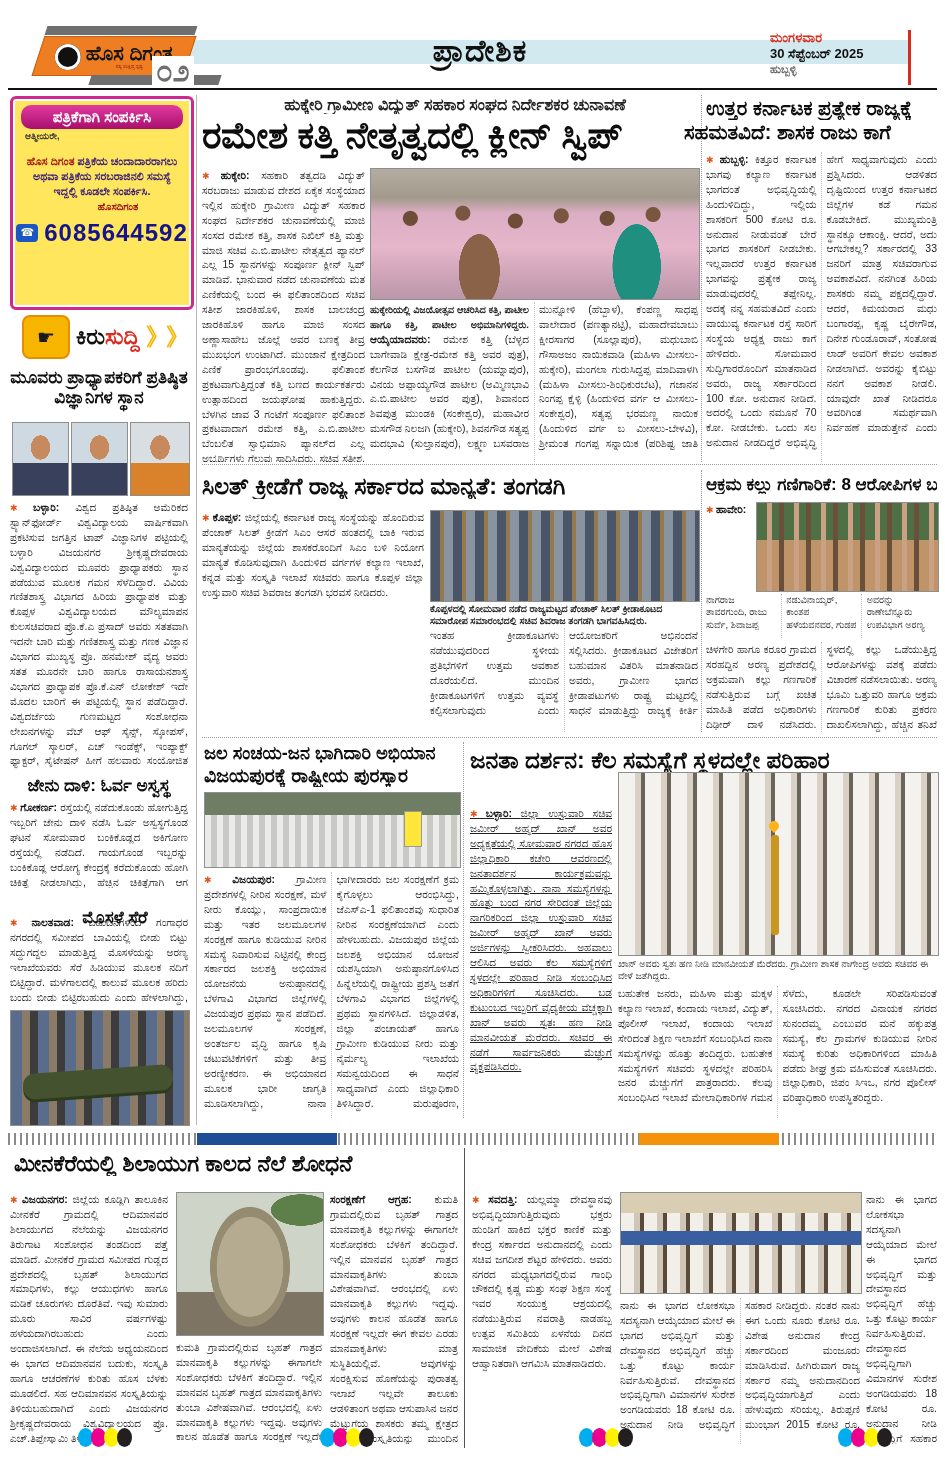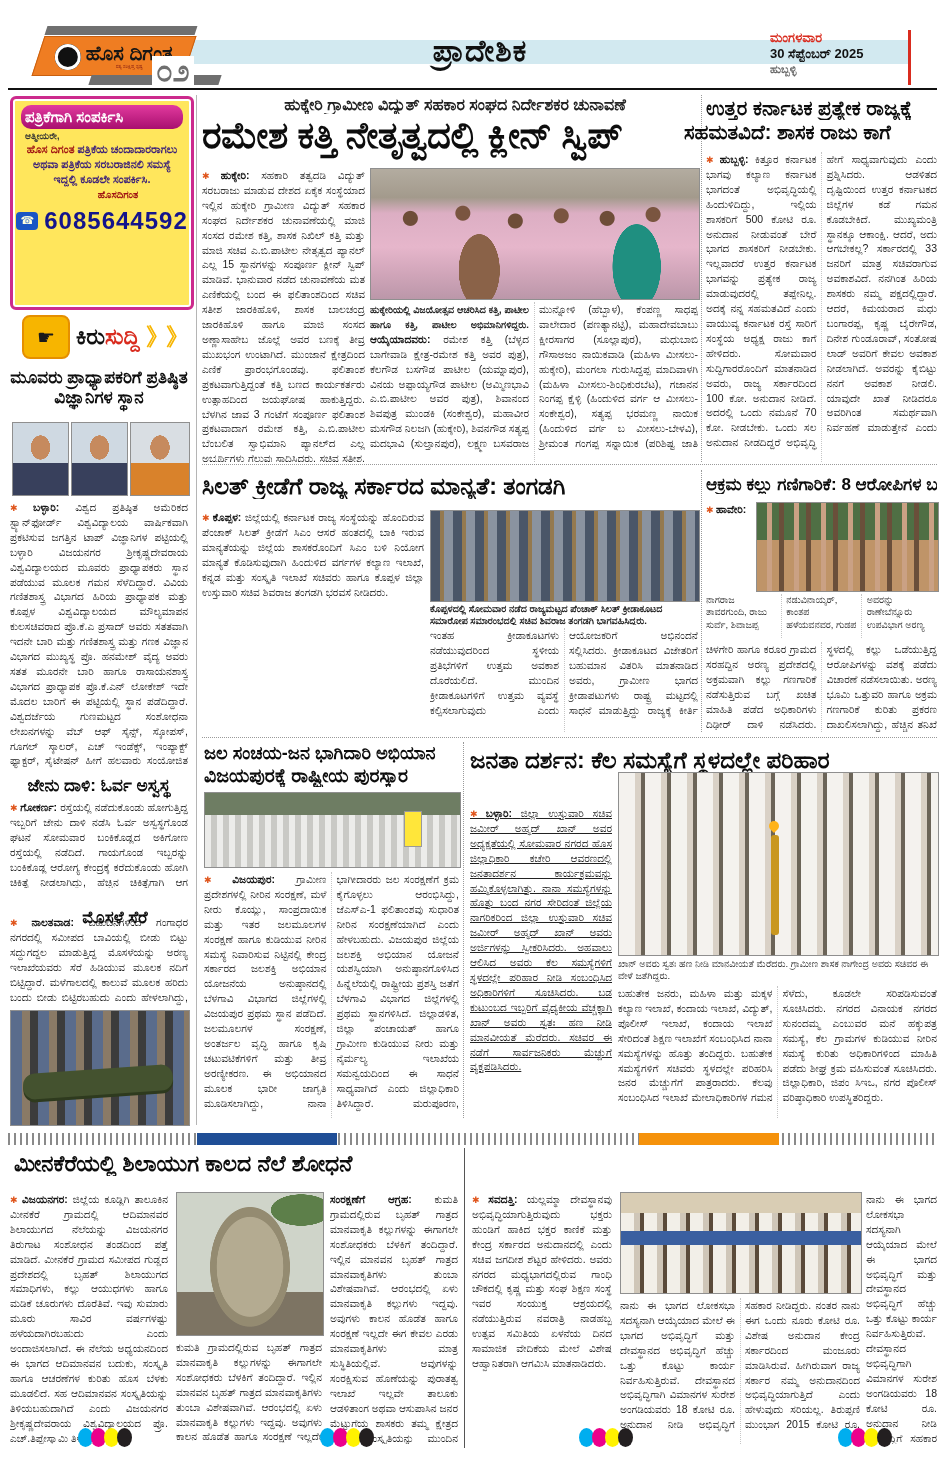--- a/index.html
+++ b/index.html
@@ -36,22 +36,22 @@
   .dateline{font-weight:800;color:#111;}
   .dateline::before{content:"✱ ";color:#e0551c;font-size:9px;}
   b.inh{font-weight:800;color:#111;}
   .caption{font-size:9.5px;font-weight:700;color:#222;line-height:1.3;overflow:hidden;}
   .vsep-dot{border-left:1px dotted #9a9a9a;}
   .vsep-solid{border-left:1px solid #b5b5b5;}
   .hsep-dot{border-top:1px dotted #9a9a9a;}
   
   .adbox{background:#ffe65c;border:3px solid #cc2a8d;border-radius:6px;box-shadow:inset 0 0 0 2px #fff;}
   .ad-title{background:linear-gradient(#e23a9e,#a80f6f);color:#fff;font-weight:800;font-size:15px;
-            text-align:left;border-radius:10px;padding:3px 4px;margin:6px 8px 2px 8px;}
-  .ad-sal{font-size:9px;color:#333;margin:2px 0 0 12px;font-weight:700;}
+            text-align:center;border-radius:10px;padding:3px 4px;margin:6px 8px 2px 8px;}
+  .ad-sal{font-size:9px;color:#333;margin:2px 0 12px 12px;font-weight:700;}
   .ad-body{font-size:11px;font-weight:800;color:#3a1f7a;text-align:center;line-height:1.35;padding:0 10px;}
   .ad-brand{color:#a01414;}
   .ad-brand2{font-size:10px;font-weight:800;color:#a01414;text-align:center;margin-top:2px;padding-left:32px;}
   .ad-phone{display:flex;align-items:center;justify-content:center;gap:6px;margin-top:6px;}
   .ad-phone .num{font-size:24px;font-weight:800;color:#14148c;letter-spacing:1px;}
   .phone-icon{width:22px;height:18px;background:#1a56c4;border-radius:4px;color:#ffd;font-size:11px;
               display:flex;align-items:center;justify-content:center;}
   
   .kiru-wrap{display:flex;align-items:center;gap:6px;}
   .kiru-hex{width:44px;height:40px;background:#f7b500;border-radius:8px;transform:rotate(0deg);

